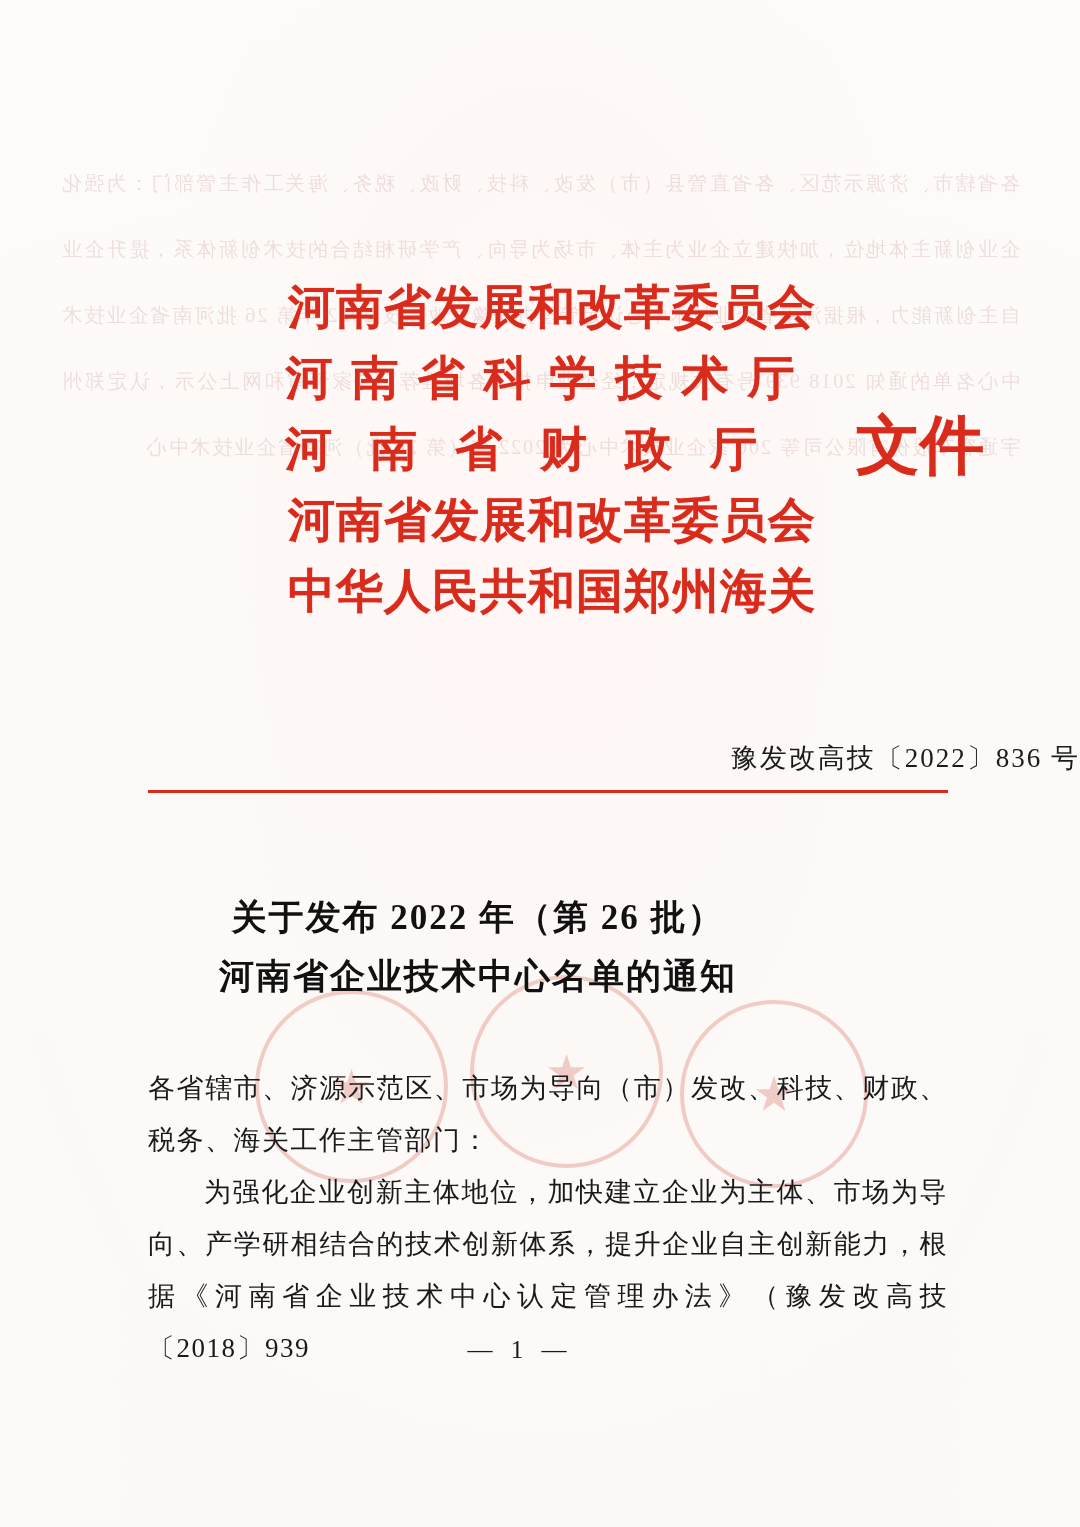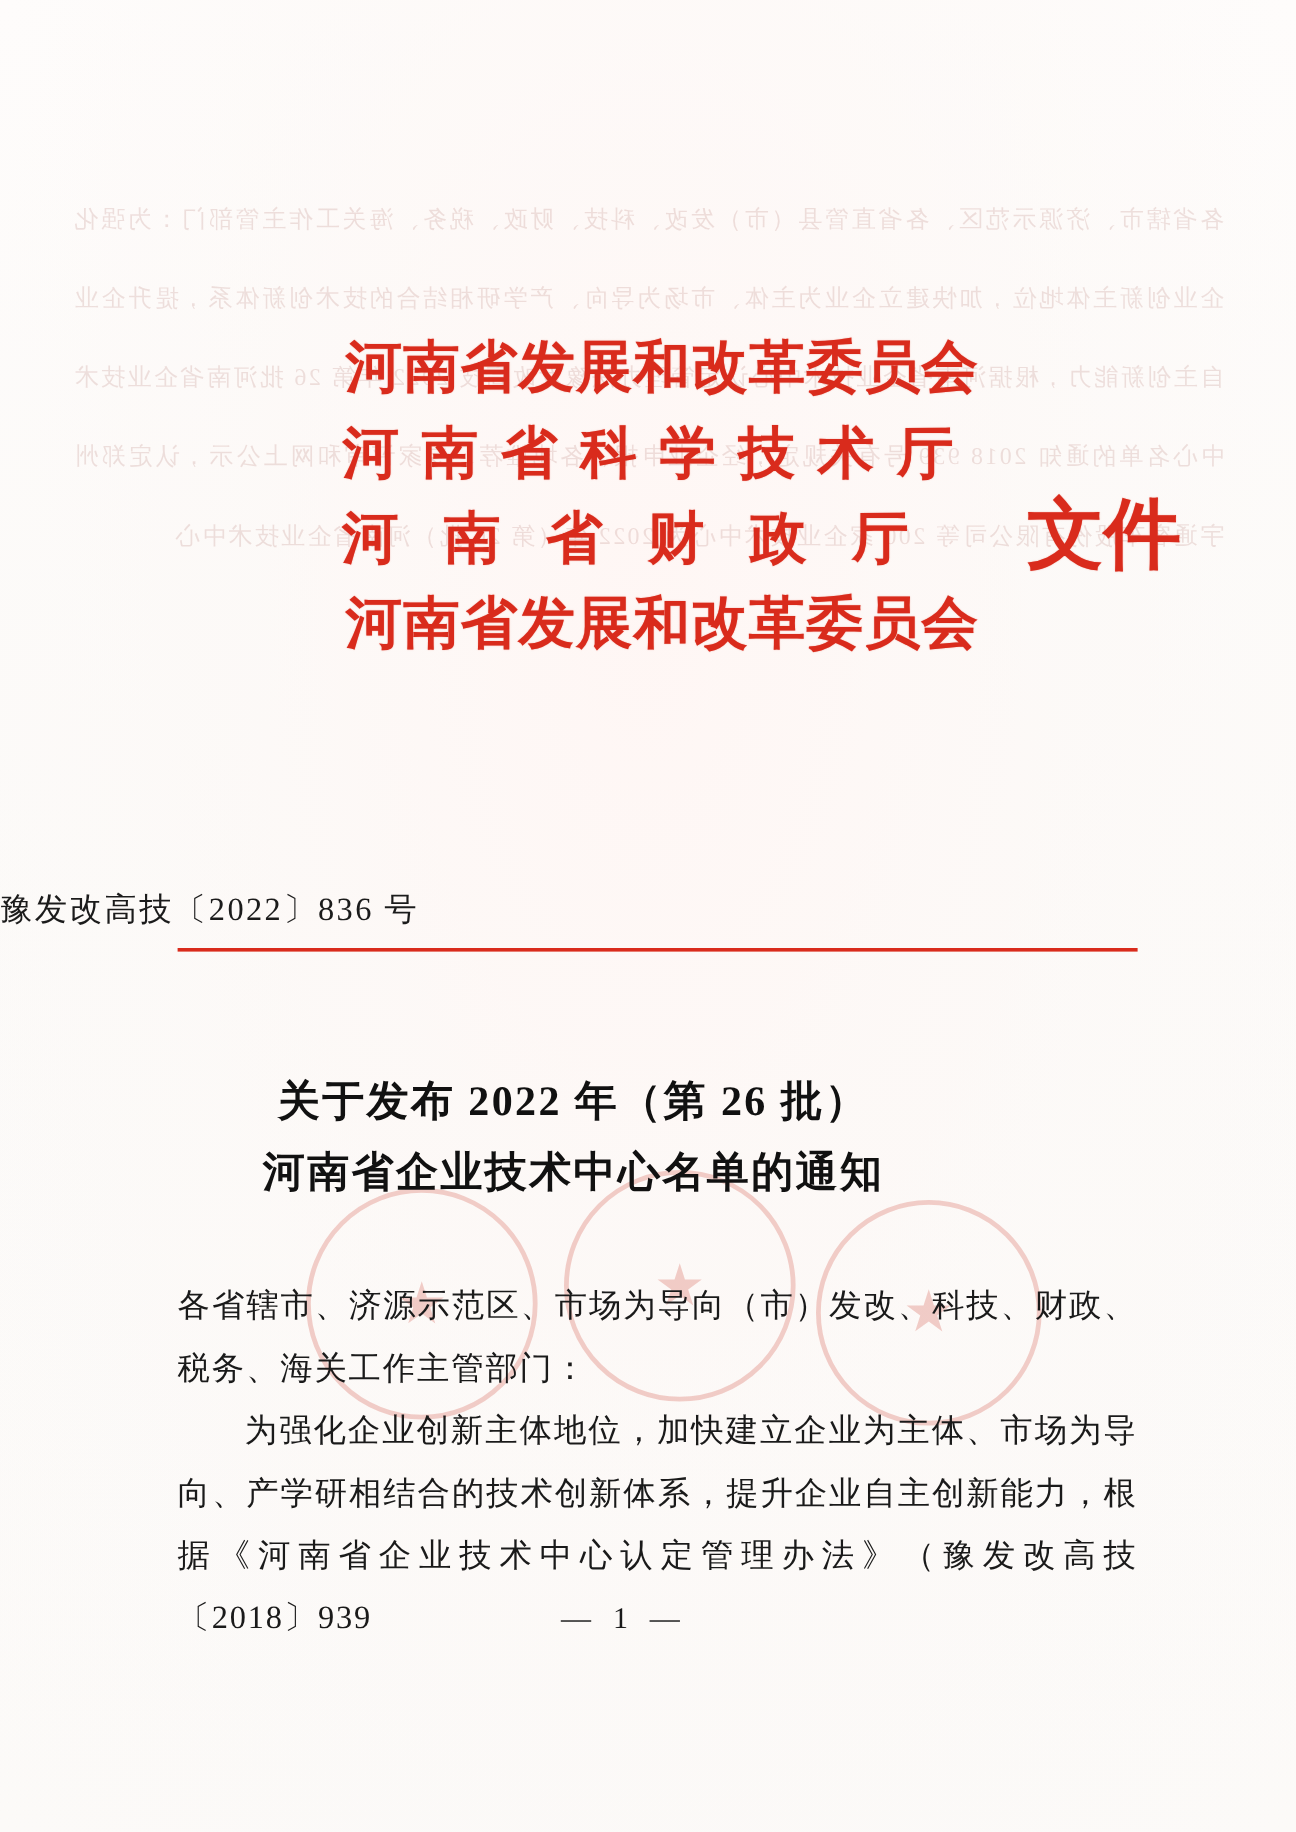--- a/index.html
+++ b/index.html
@@ -101,21 +101,21 @@
     font-family: "Liberation Serif", "DejaVu Serif", serif;
     text-shadow: 0 0 1px rgba(217,43,28,0.55);
   }
 
   
   #doc-number {
     position: absolute;
     left: 0;
     top: 740px;
     width: 1080px;
-    text-align: left;
+    text-align: right;
     color: #1b1b1b;
     font-size: 27px;
     letter-spacing: 2px;
   }
   #red-rule {
     position: absolute;
     left: 148px;
     top: 790px;
     width: 800px;
     height: 3px;
@@ -183,20 +183,21 @@
   </div>
   <div class="seal" id="seal-3">
     <span class="seal-star">★</span>
   </div>
 
   <div id="header-block">
     <div class="agency-line sp1">河南省发展和改革委员会</div>
     <div class="agency-line sp2">河南省科学技术厅</div>
     <div class="agency-line sp3">河南省财政厅</div>
     <div class="agency-line sp1">河南省发展和改革委员会</div>
+    <div class="agency-line sp1">中华人民共和国郑州海关</div>
     <div id="wenjian">文件</div>
   </div>
 
   <div id="doc-number">豫发改高技〔2022〕836 号</div>
   <div id="red-rule"></div>
 
   <div id="title-block">
     <div class="title-line">关于发布 2022 年（第 26 批）</div>
     <div class="title-line">河南省企业技术中心名单的通知</div>
   </div>

